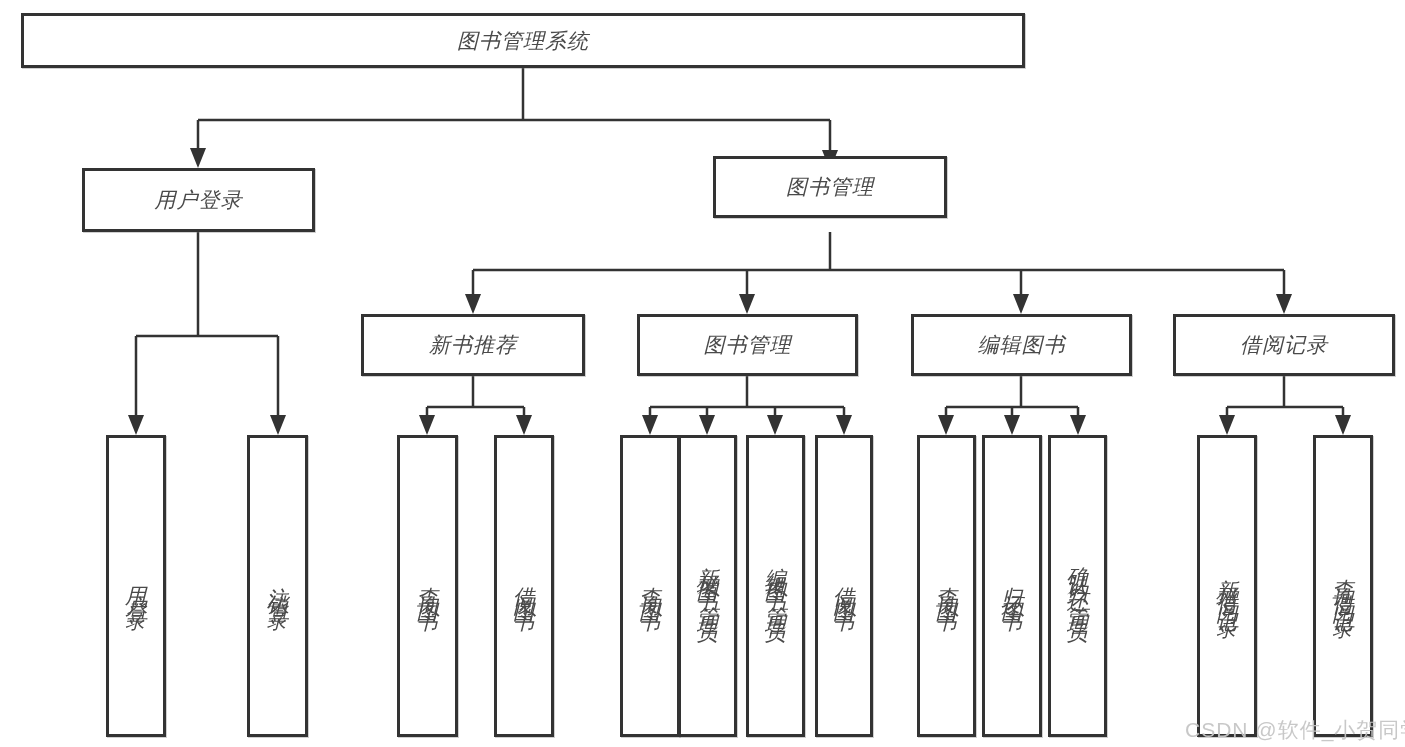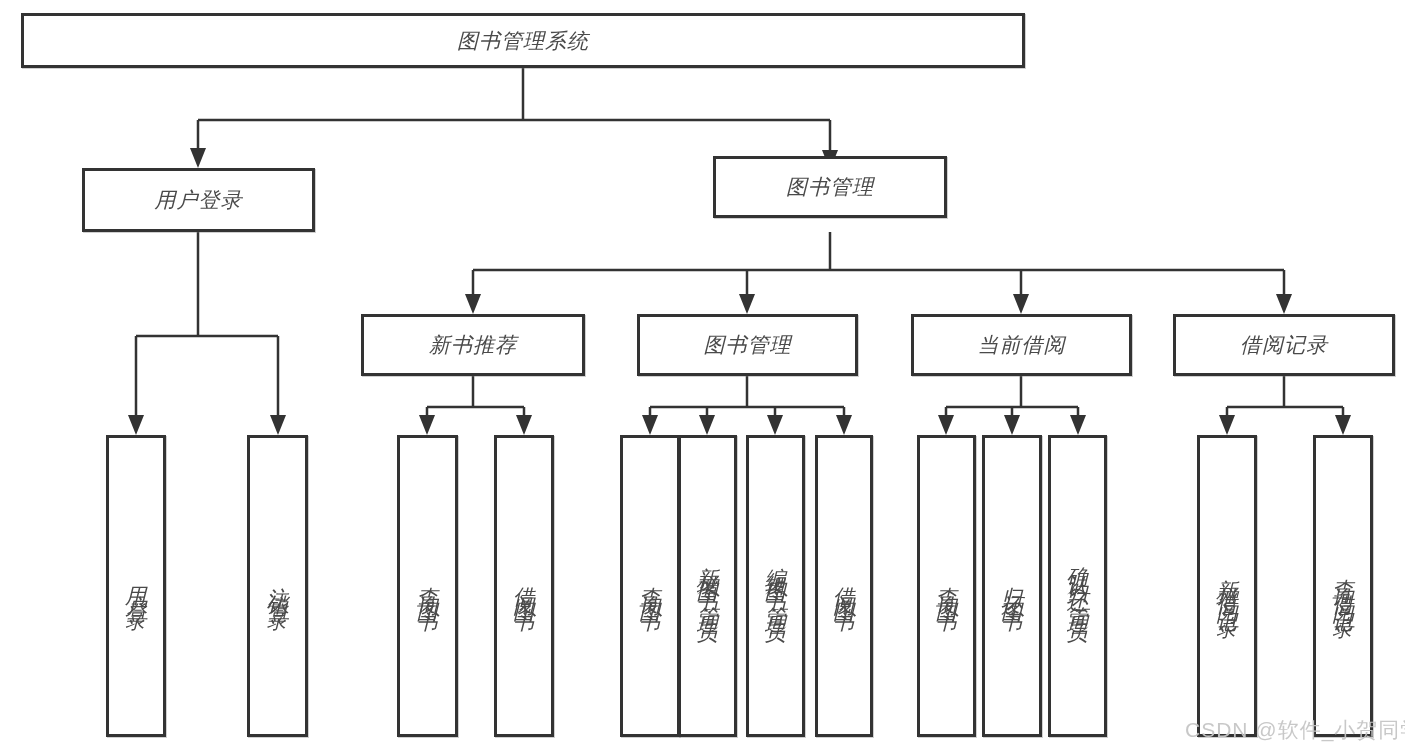--- a/index.html
+++ b/index.html
@@ -123,21 +123,21 @@
     </g>
   </svg>
 
   <div class="node h" style="left:21px; top:13px; width:1004px; height:55px;">图书管理系统</div>
 
   <div class="node h" style="left:82px; top:168px; width:233px; height:64px;">用户登录</div>
   <div class="node h" style="left:713px; top:156px; width:234px; height:62px;">图书管理</div>
 
   <div class="node h" style="left:361px; top:314px; width:224px; height:62px;">新书推荐</div>
   <div class="node h" style="left:637px; top:314px; width:221px; height:62px;">图书管理</div>
-  <div class="node h" style="left:911px; top:314px; width:221px; height:62px;">当前借阅</div>
+  <div class="node h" style="left:911px; top:314px; width:221px; height:62px;">编辑图书</div>
   <div class="node h" style="left:1173px; top:314px; width:222px; height:62px;">借阅记录</div>
 
   <div class="node v" style="left:106px; top:435px; width:60px; height:302px;">用户登录</div>
   <div class="node v" style="left:247px; top:435px; width:61px; height:302px;">注销登录</div>
 
   <div class="node v" style="left:397px; top:435px; width:61px; height:302px;">查询图书</div>
   <div class="node v" style="left:494px; top:435px; width:60px; height:302px;">借阅图书</div>
 
   <div class="node v" style="left:620px; top:435px; width:60px; height:302px;">查询图书</div>
   <div class="node v" style="left:678px; top:435px; width:59px; height:302px;">新增图书（管理员）</div>

